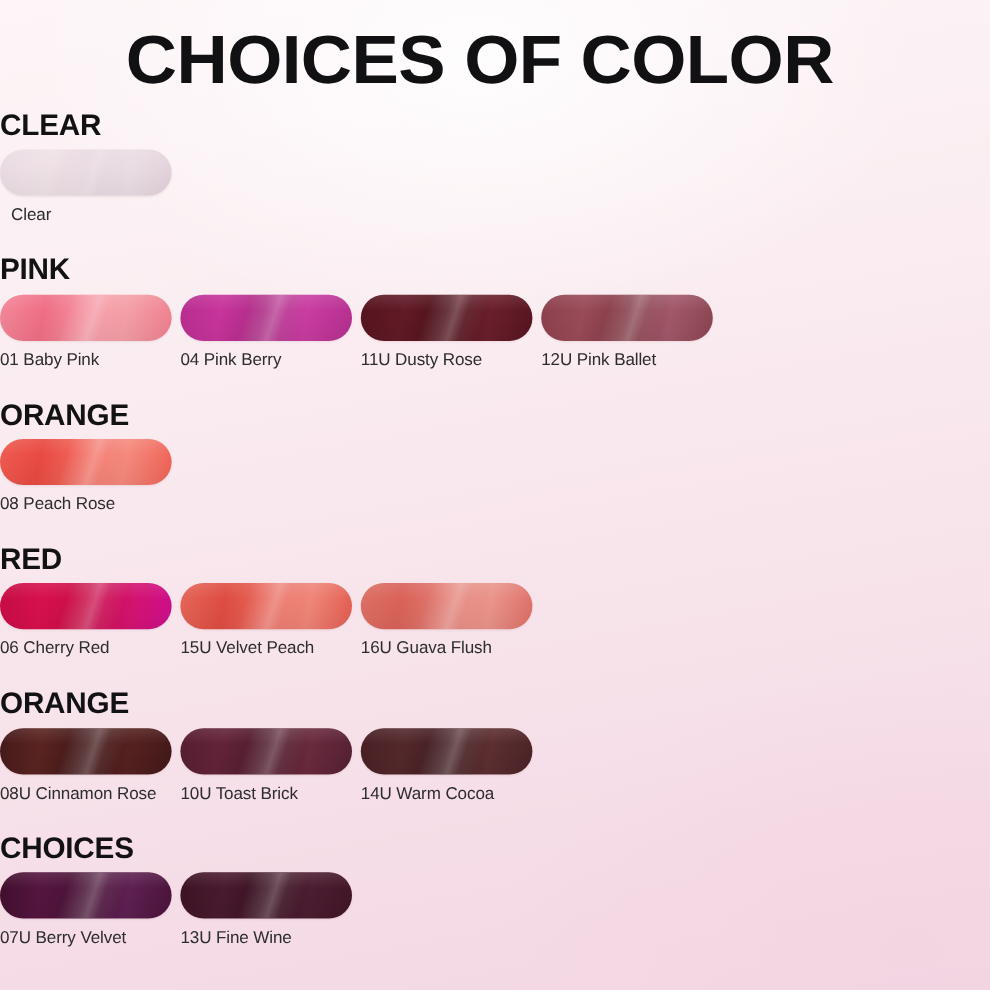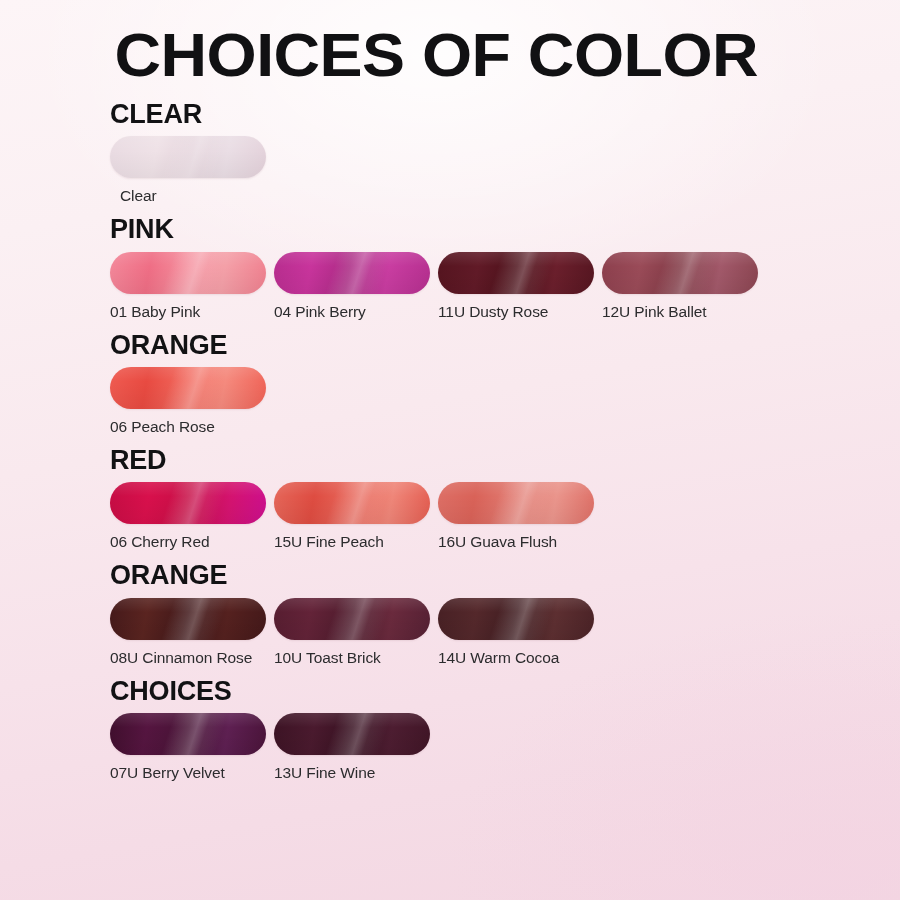--- a/index.html
+++ b/index.html
@@ -47,32 +47,31 @@
     letter-spacing: -0.5px;
     color: #111113;
     padding-left: 110px;
     margin: 0 0 14px 0;
     transform: scaleX(1.04);
     transform-origin: left center;
     white-space: nowrap;
   }
 
   .section {
-    padding-left: 110px;
     margin-bottom: 4px;
   }
   .section-title {
     font-size: 27px;
     font-weight: 700;
     letter-spacing: -0.2px;
     color: #121214;
     margin: 0 0 8px 0;
     line-height: 1.05;
   }
-  .section + .section { margin-top: 10px; }
+  .section + .section { margin-top: 26px; }
 
   .swatch-row {
     display: flex;
     gap: 8px;
     align-items: flex-start;
   }
   .swatch-cell {
     width: 156px;
     flex: 0 0 156px;
   }
@@ -152,34 +151,34 @@
             <div class="swatch" style="background: linear-gradient(100deg, rgb(140, 63, 77) 0%, rgb(154, 75, 88) 25%, rgb(128, 56, 68) 50%, rgb(162, 89, 106) 74%, rgb(138, 68, 80) 100%);"></div>
             <div class="swatch-label">12U Pink Ballet</div>
           </div>
         </div>
       </div>
       <div class="section">
         <h2 class="section-title">ORANGE</h2>
         <div class="swatch-row">
           <div class="swatch-cell">
             <div class="swatch" style="background: linear-gradient(100deg, rgb(239, 91, 81) 0%, rgb(232, 74, 65) 24%, rgb(242, 106, 95) 50%, rgb(245, 138, 126) 72%, rgb(239, 97, 85) 100%);"></div>
-            <div class="swatch-label">06 Peach Rose</div>
+            <div class="swatch-label">08 Peach Rose</div>
           </div>
         </div>
       </div>
       <div class="section">
         <h2 class="section-title">RED</h2>
         <div class="swatch-row">
           <div class="swatch-cell">
             <div class="swatch" style="background: linear-gradient(100deg, rgb(197, 12, 67) 0%, rgb(216, 16, 76) 25%, rgb(199, 14, 70) 50%, rgb(212, 19, 112) 76%, rgb(204, 15, 142) 100%);"></div>
             <div class="swatch-label">06 Cherry Red</div>
           </div>
           <div class="swatch-cell">
             <div class="swatch" style="background: linear-gradient(100deg, rgb(229, 103, 90) 0%, rgb(222, 76, 65) 26%, rgb(232, 104, 92) 50%, rgb(239, 134, 121) 74%, rgb(227, 92, 80) 100%);"></div>
-            <div class="swatch-label">15U Fine Peach</div>
+            <div class="swatch-label">15U Velvet Peach</div>
           </div>
           <div class="swatch-cell">
             <div class="swatch" style="background: linear-gradient(100deg, rgb(221, 111, 102) 0%, rgb(217, 98, 88) 24%, rgb(226, 125, 116) 50%, rgb(234, 149, 140) 74%, rgb(221, 110, 101) 100%);"></div>
             <div class="swatch-label">16U Guava Flush</div>
           </div>
         </div>
       </div>
       <div class="section">
         <h2 class="section-title">ORANGE</h2>
         <div class="swatch-row">

